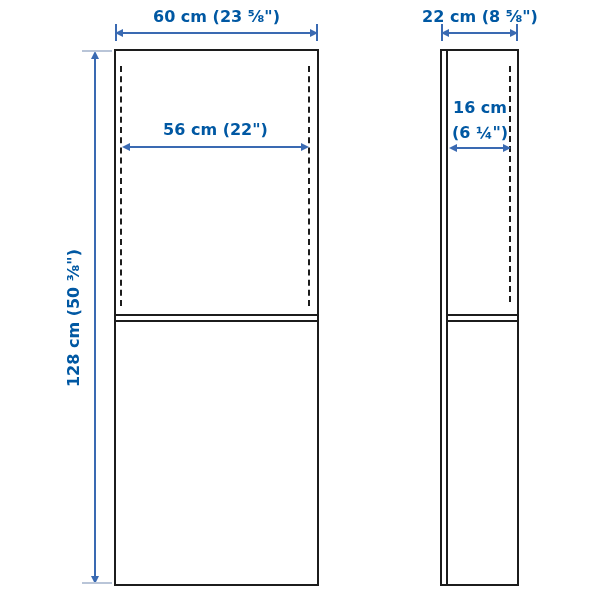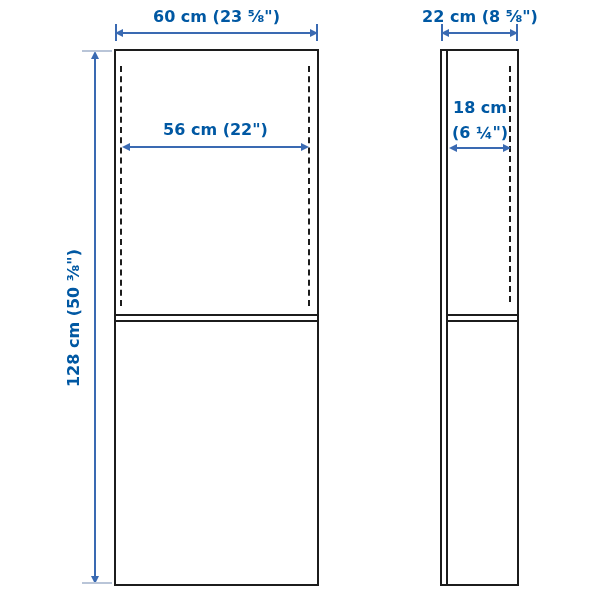--- a/index.html
+++ b/index.html
@@ -86,20 +86,20 @@
   <div>
     <div class="abs dim-text" style="left:410px;top:6px;width:140px;">22 cm (8 ⅝")</div>
     <div class="abs dim-line-h" style="left:446px;top:32px;width:67px;"></div>
     <div class="abs ah left" style="left:441px;top:29px;"></div>
     <div class="abs ah right" style="left:510px;top:29px;"></div>
     <div class="abs tick-v" style="left:441px;top:24px;height:17px;"></div>
     <div class="abs tick-v" style="left:516px;top:24px;height:17px;"></div>
   </div>
 
   <div>
-    <div class="abs dim-text" style="left:425px;top:97px;width:110px;">18 cm</div>
+    <div class="abs dim-text" style="left:425px;top:97px;width:110px;">16 cm</div>
     <div class="abs dim-text" style="left:425px;top:122px;width:110px;">(6 ¼")</div>
     <div class="abs dim-line-h" style="left:453px;top:147px;width:54px;"></div>
     <div class="abs ah left" style="left:449px;top:144px;"></div>
     <div class="abs ah right" style="left:503px;top:144px;"></div>
   </div>
 
 </div>
 
 </body></html>

